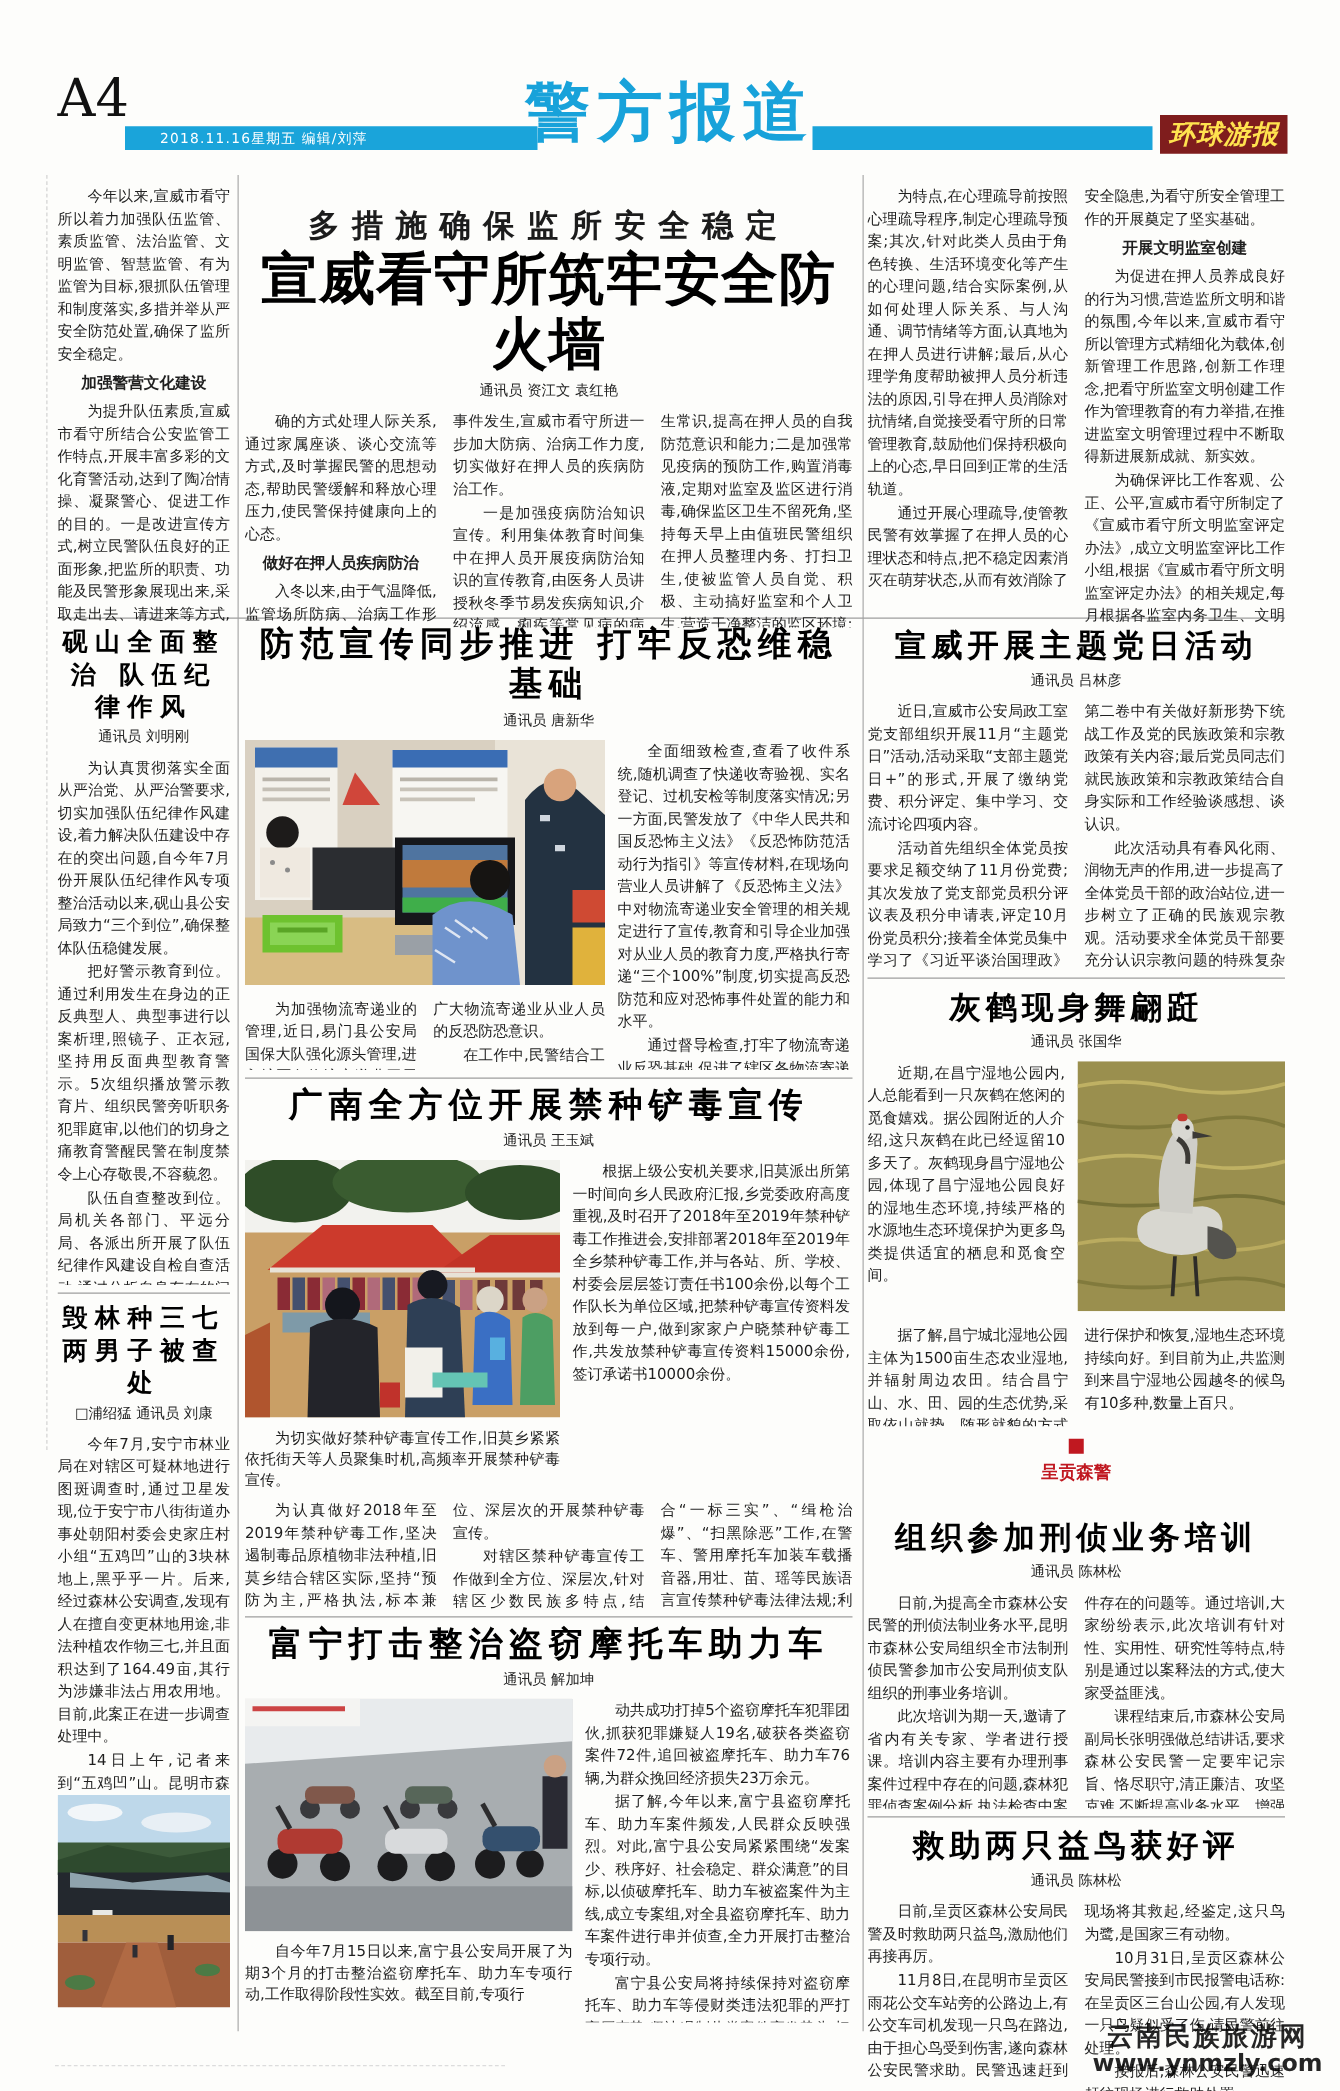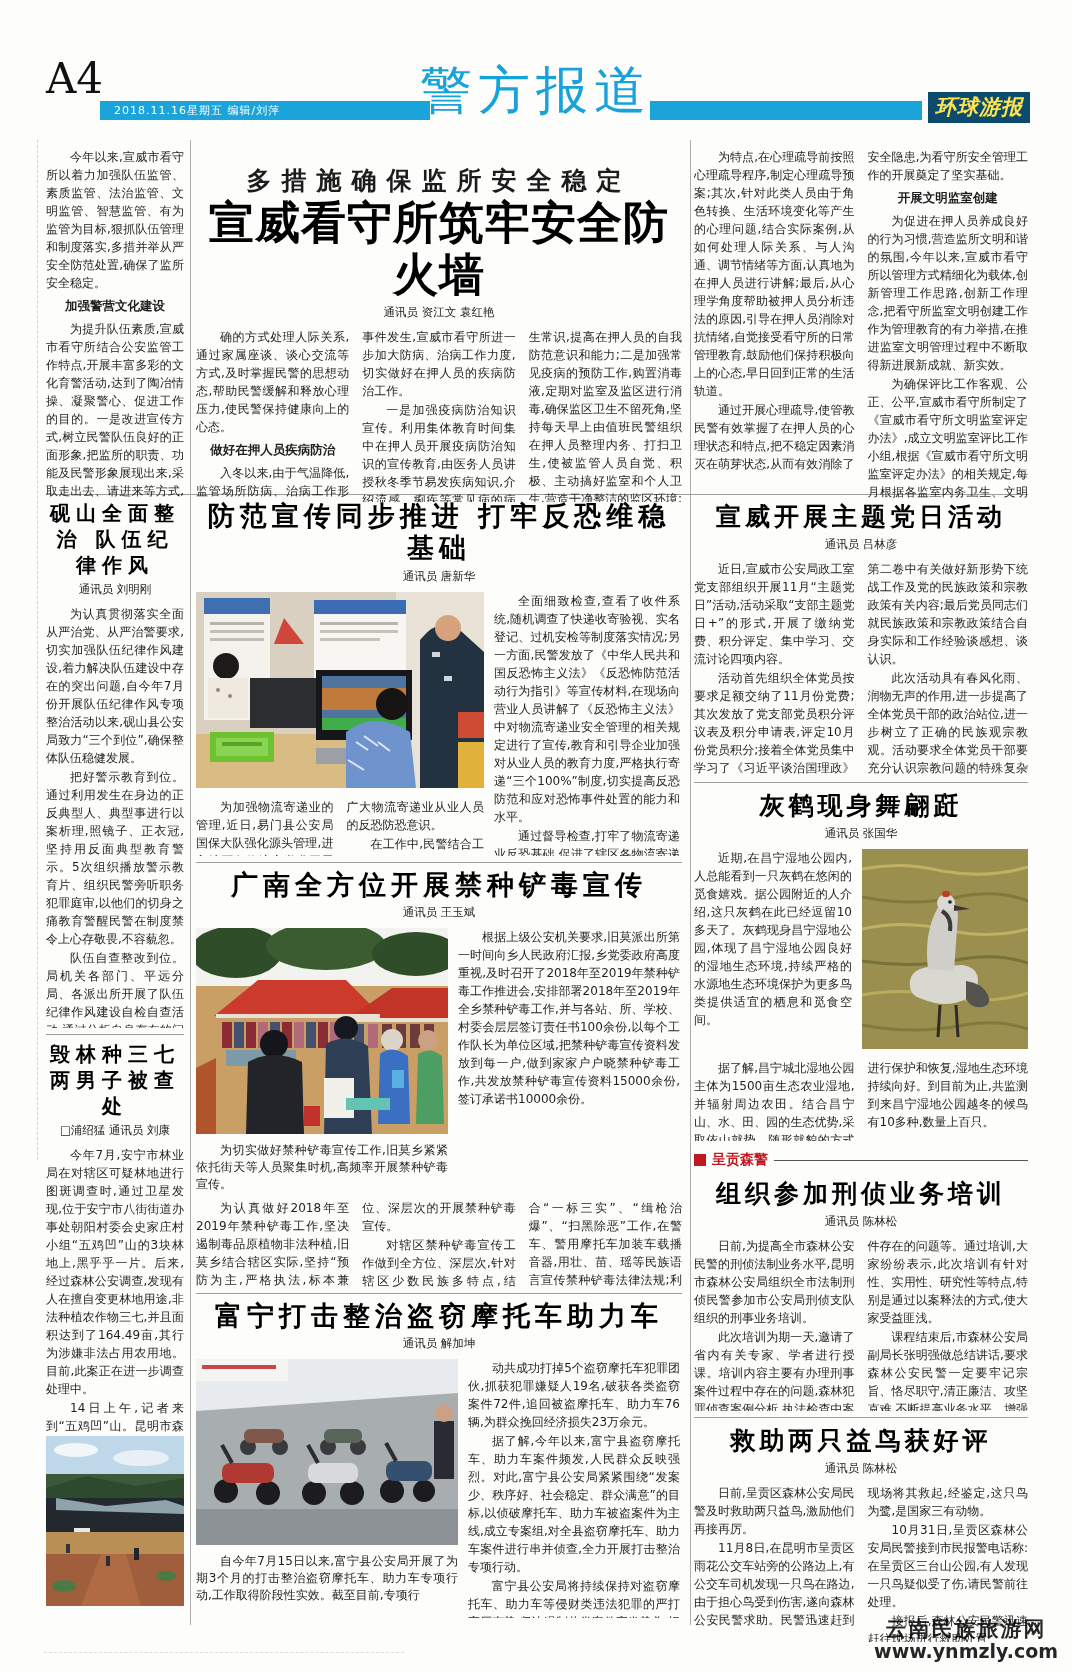--- a/index.html
+++ b/index.html
@@ -3,24 +3,24 @@
 <meta charset="utf-8">
 <style>
   html,body{margin:0;padding:0;background:#e8e8e4;}
   .page{position:relative;width:1072px;height:1673px;background:#fdfdfb;margin:0 auto;
         font-family:"DejaVu Sans",sans-serif;color:#1c1c1c;overflow:hidden;}
   
   .pageno{position:absolute;left:46px;top:58px;font-family:"DejaVu Serif",serif;font-size:42px;color:#111;line-height:1;}
   .bar{position:absolute;top:101px;height:19px;background:#1aa4da;}
   .bar-left{left:100px;width:330px;}
   .bar-right{left:650px;width:272px;}
-  .dateline{color:#fff;font-size:11px;line-height:19px;padding-left:14px;letter-spacing:1px;white-space:nowrap;}
-  .section-title{position:absolute;left:0;width:100%;top:64px;text-align:center;font-size:52px;font-weight:normal;
+  .dateline{color:#fff;font-size:11px;line-height:19px;padding-left:28px;letter-spacing:1px;white-space:nowrap;}
+  .section-title{position:absolute;left:0;width:100%;top:64px;text-align:center;font-size:52px;font-weight:bold;
         color:#18a2da;letter-spacing:6px;line-height:1;}
-  .masthead{position:absolute;left:928px;top:92px;width:102px;height:31px;background:#0c4a6e;color:#ffe34f;
+  .masthead{position:absolute;left:928px;top:92px;width:102px;height:31px;background:#7f1d1d;color:#ffe34f;
         font-size:21px;font-weight:bold;text-align:center;line-height:31px;letter-spacing:1px;font-style:italic;}
   
   .vrule{position:absolute;width:1px;background:#adadad;}
   .hrule{position:absolute;height:1px;background:#9e9e9e;}
   .edge-dash{position:absolute;background:transparent;}
   .edge-left{left:37px;top:140px;height:1020px;border-left:1px dashed #d4d4d4;width:0;}
   .edge-bottom{left:44px;top:1652px;width:360px;border-top:1px dashed #dcdcdc;height:0;}
   
   p{margin:0 0 1px 0;text-indent:2em;text-align:justify;}
   .body{font-size:12px;line-height:18px;color:#1f1f1f;}
@@ -42,21 +42,21 @@
   .main-mid-body{height:212px;overflow:hidden;}
   .main-right{width:334px;overflow:hidden;}
   .band-two{position:absolute;left:46px;top:500px;width:982px;height:1125px;display:flex;gap:12px;}
   .centerband{width:486px;}
   .rightband{width:334px;}
   .h-two{font-size:20px;letter-spacing:6px;line-height:1.3;}
   .h-mid{font-size:27px;letter-spacing:5px;line-height:1.2;}
   .h-small{font-size:25px;letter-spacing:4px;}
   .flexrow{display:flex;gap:10px;}
   
-  .seclabel{display:flex;align-items:center;gap:6px;margin:10px 0 8px 0;}
+  .seclabel{display:flex;align-items:center;gap:6px;margin:10px 0 20px 0;flex-direction:column;}
   .seclabel .sq{width:12px;height:12px;background:#c01820;flex:0 0 auto;}
   .seclabel .txt{color:#c01820;font-weight:bold;font-size:14px;white-space:nowrap;}
   .seclabel .ln{flex:1;height:1px;background:#555;}
   
   .watermark{position:absolute;right:14px;bottom:10px;text-align:center;color:#000000;opacity:.85;font-weight:bold;line-height:1.15;}
   .watermark .w1{font-size:21px;letter-spacing:2px;}
   .watermark .w2{font-size:19px;font-family:"DejaVu Sans",sans-serif;}
 </style>
 </head>
 <body>

